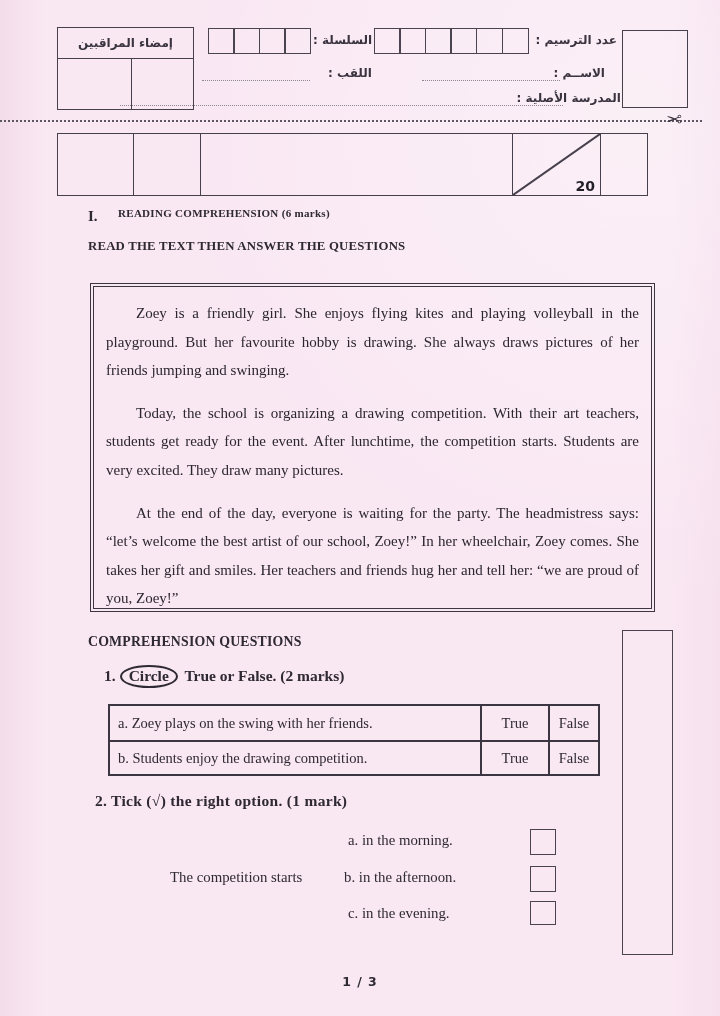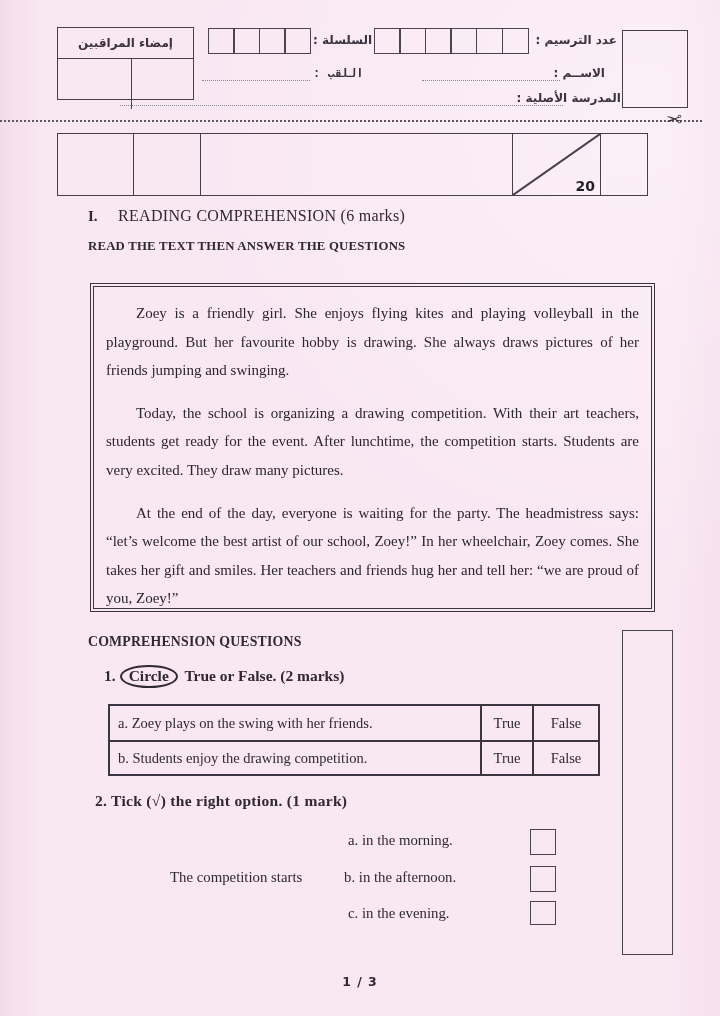--- a/index.html
+++ b/index.html
@@ -26,21 +26,21 @@
     direction: rtl;
     font-weight: bold;
     font-size: 12px;
     color: #3a3440;
     white-space: nowrap;
   }
   .cellbox { width: 27px; height: 26px; border: 1.4px solid #4a4450; margin-left: -1.4px; }
   .boxrow { display: flex; }
   .dotline { border-bottom: 1.6px dotted #8d8694; height: 1px; }
 
-  .inv-box { left: 57px; top: 27px; width: 137px; height: 73px; border: 1.7px solid #46404d; }
+  .inv-box { left: 57px; top: 27px; width: 137px; height: 83px; border: 1.7px solid #46404d; }
   .inv-title {
     height: 31px; border-bottom: 1.7px solid #46404d;
     display: flex; align-items: center; justify-content: center;
   }
   .inv-cells { display: flex; height: 50px; }
   .inv-cell-l { width: 74px; border-right: 1.7px solid #46404d; }
   .inv-cell-r { flex: 1; }
 
   
   .cutline { left: 0; top: 120px; width: 702px; border-top: 2px dotted #5d5764; }
@@ -62,21 +62,21 @@
   .mt-corr-a { width: 76px; border-right: 1.6px solid #46404d; }
   .mt-corr-b { flex: 1; }
   .mt-total {
     position: absolute; right: 5px; bottom: 1px;
     font-family: "DejaVu Sans", sans-serif; font-weight: bold; font-size: 14px; color: #221e28; margin-left: 32px;
   }
   .diag-svg { position: absolute; inset: 0; width: 100%; height: 100%; }
 
   
   .sec-numeral { left: 88px; top: 208px; font-weight: bold; font-size: 15px; }
-  .sec-title { left: 118px; top: 207px; font-weight: normal; font-size: 16px; letter-spacing: 0.3px; }
+  .sec-title { left: 118px; top: 207px; font-weight: bold; font-size: 11px; letter-spacing: 0.3px; }
   .sec-subtitle { left: 88px; top: 239px; font-weight: bold; font-size: 12.8px; letter-spacing: 0.2px; }
 
   
   .passage {
     left: 90px; top: 283px; width: 565px; height: 329px;
     border: 4px double #3c3642;
     padding: 8px 12px 0 12px;
   }
   .passage p {
     font-size: 15px; line-height: 28.6px; text-align: justify;
@@ -90,21 +90,21 @@
     display: inline-block; border: 2px solid #2e2933; border-radius: 50%;
     padding: 0 7px 1px 7px; margin: 0 3px 0 4px;
   }
   .tf-table { left: 108px; top: 704px; width: 492px; border: 2px solid #3c3642; }
   .tf-row { display: flex; height: 34px; }
   .tf-row + .tf-row { border-top: 2px solid #3c3642; }
   .tf-statement {
     width: 372px; border-right: 2px solid #3c3642;
     display: flex; align-items: center; padding-left: 8px; font-size: 14.5px;
   }
-  .tf-true { width: 52px; border-right: 2px solid #3c3642; display:flex; align-items:center; justify-content:center; font-size: 14.5px; }
+  .tf-true { width: 68px; border-right: 2px solid #3c3642; display:flex; align-items:center; justify-content:center; font-size: 14.5px; }
   .tf-false { flex: 1; display:flex; align-items:center; justify-content:center; font-size: 14.5px; }
 
   .q2-line { left: 95px; top: 792px; font-weight: bold; font-size: 15.5px; letter-spacing: 0.3px; }
   .q2-stem { left: 170px; top: 869px; font-size: 14.8px; }
   .q2-option { font-size: 14.8px; }
   .checkbox { width: 26px; height: 26px; border: 1.6px solid #4a4450; }
 
   .side-box { left: 622px; top: 630px; width: 51px; height: 325px; border: 1.6px solid #4a4450; }
   .right-top-box { left: 622px; top: 30px; width: 66px; height: 78px; border: 1.7px solid #46404d; }
 
@@ -131,21 +131,21 @@
   <div class="abs boxrow" style="left:209px; top:28px;">
     <div class="cellbox"></div>
     <div class="cellbox"></div>
     <div class="cellbox"></div>
     <div class="cellbox"></div>
   </div>
 
   <div class="abs ar" style="right:115px; top:66px;">الاســم :</div>
   <div class="abs dotline" style="left:422px; top:80px; width:138px;"></div>
 
-  <div class="abs ar" style="left:313px; top:66px;font-family:Liberation Mono, monospace;">اللقب :</div>
+  <div class="abs ar" style="left:328px; top:66px;">اللقب :</div>
   <div class="abs dotline" style="left:202px; top:80px; width:108px;"></div>
 
   <div class="abs ar" style="right:99px; top:91px;">المدرسة الأصلية :</div>
   <div class="abs dotline" style="left:120px; top:105px; width:443px;"></div>
 
   <div class="abs inv-box">
     <div class="inv-title ar">إمضاء المراقبين</div>
     <div class="inv-cells">
       <div class="inv-cell-l"></div>
       <div class="inv-cell-r"></div>

